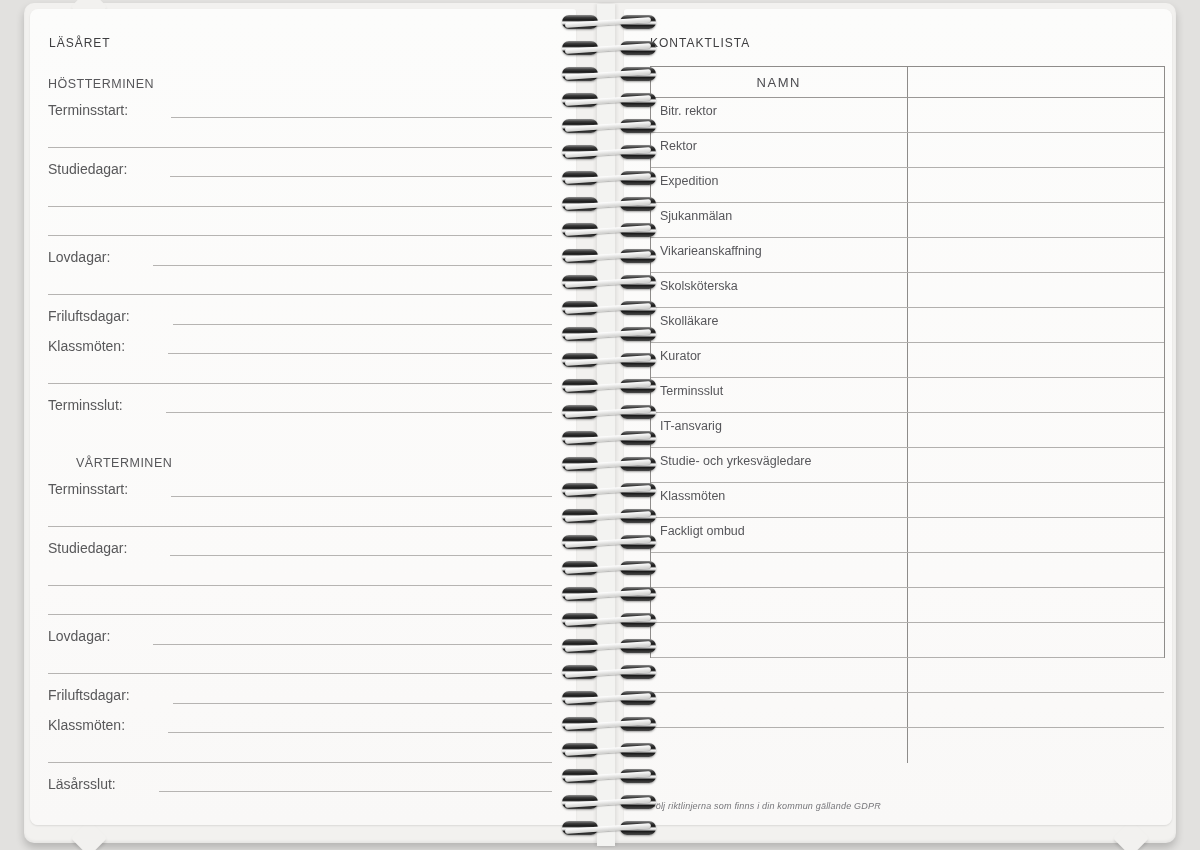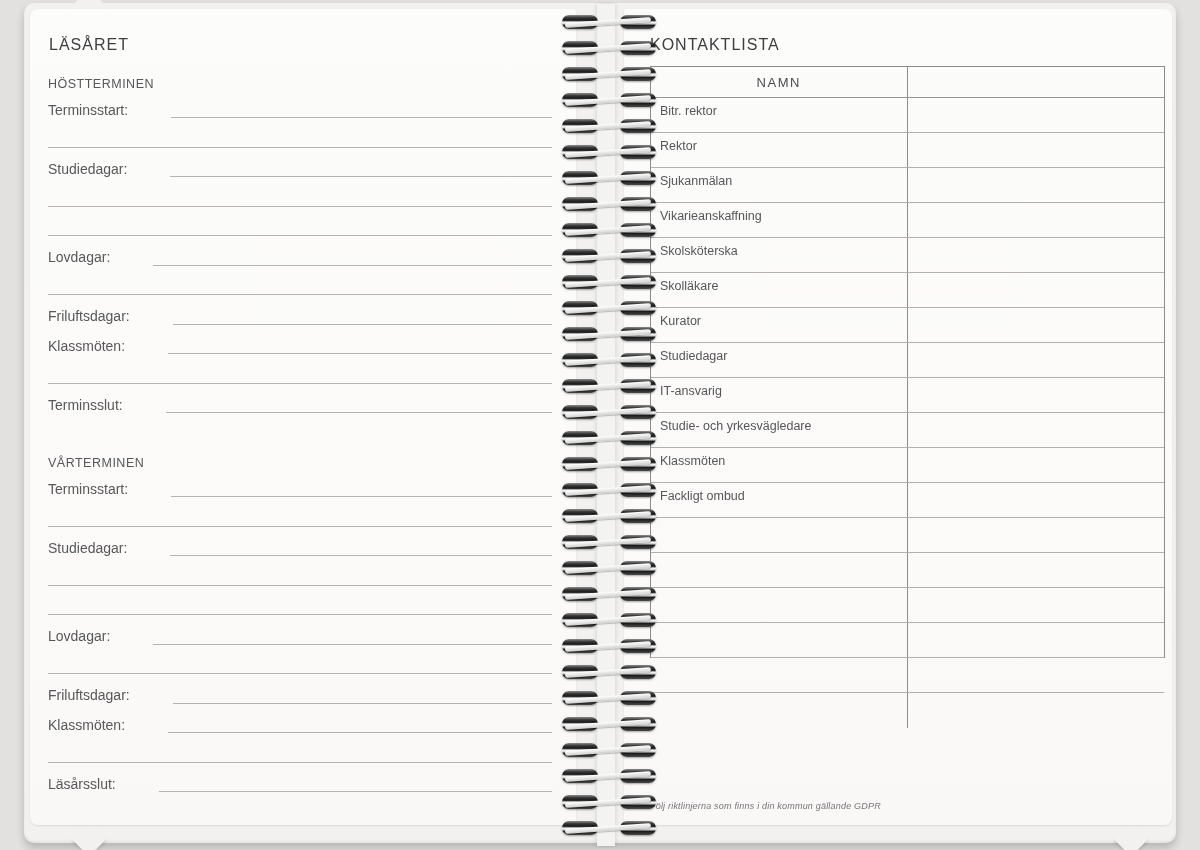--- a/index.html
+++ b/index.html
@@ -30,34 +30,34 @@
   .page {
     position:absolute; top:9px; height:816px;
     background:linear-gradient(180deg,#fcfcfb 0%, #fbfaf9 70%, #f9f8f7 100%);
     box-shadow:0 1px 2px rgba(0,0,0,0.10);
   }
   .page-left  { left:30px;  width:546px; border-radius:8px 3px 3px 8px; }
   .page-right { left:624px; width:548px; border-radius:3px 8px 8px 3px; }
 
   .page-title {
     position:absolute; top:27px; margin:0;
-    font-size:16px; font-weight:400; letter-spacing:1px; color:#3e3e40;
+    font-size:12px; font-weight:400; letter-spacing:1px; color:#3e3e40;
   }
   .page-left  .page-title { left:19px; }
   .page-right .page-title { left:26px; }
 
   
   .fields { position:absolute; left:18px; right:24px; top:0; bottom:0; }
   .section-heading {
     position:absolute; left:0;
     font-size:12.5px; letter-spacing:0.5px; color:#57575a;
   }
   .rows { position:absolute; left:0; right:0; }
   .s0h { top:68px; }  .s0r { top:79.5px; }
-  .s1h { top:447px; } .s1r { top:458.5px; }
+  .s1h { top:447px;margin-left:28px; } .s1r { top:458.5px; }
   .frow { height:29.5px; display:flex; align-items:flex-end;gap:36px; }
   .frow .flabel {
     font-size:14px; color:#58585a; line-height:1.1; white-space:nowrap;
   }
   .frow .fill {
     flex:1; border-bottom:1px solid #b6b4b2; height:100%;
   }
   .frow .flabel + .fill { margin-left:7px; }
 
   
@@ -213,41 +213,45 @@
       </div>
       <div class="trow">
         <div class="tcell tcell-l">Bitr. rektor</div>
         <div class="tcell tcell-r"></div>
       </div>
       <div class="trow">
         <div class="tcell tcell-l">Rektor</div>
         <div class="tcell tcell-r"></div>
       </div>
       <div class="trow">
+        <div class="tcell tcell-l">Expedition</div>
+        <div class="tcell tcell-r"></div>
+      </div>
+      <div class="trow">
         <div class="tcell tcell-l">Sjukanmälan</div>
         <div class="tcell tcell-r"></div>
       </div>
       <div class="trow">
         <div class="tcell tcell-l">Vikarieanskaffning</div>
         <div class="tcell tcell-r"></div>
       </div>
       <div class="trow">
         <div class="tcell tcell-l">Skolsköterska</div>
         <div class="tcell tcell-r"></div>
       </div>
       <div class="trow">
         <div class="tcell tcell-l">Skolläkare</div>
         <div class="tcell tcell-r"></div>
       </div>
       <div class="trow">
         <div class="tcell tcell-l">Kurator</div>
         <div class="tcell tcell-r"></div>
       </div>
       <div class="trow">
-        <div class="tcell tcell-l">Studiedagar</div>
+        <div class="tcell tcell-l">Terminsslut</div>
         <div class="tcell tcell-r"></div>
       </div>
       <div class="trow">
         <div class="tcell tcell-l">IT-ansvarig</div>
         <div class="tcell tcell-r"></div>
       </div>
       <div class="trow">
         <div class="tcell tcell-l">Studie- och yrkesvägledare</div>
         <div class="tcell tcell-r"></div>
       </div>

